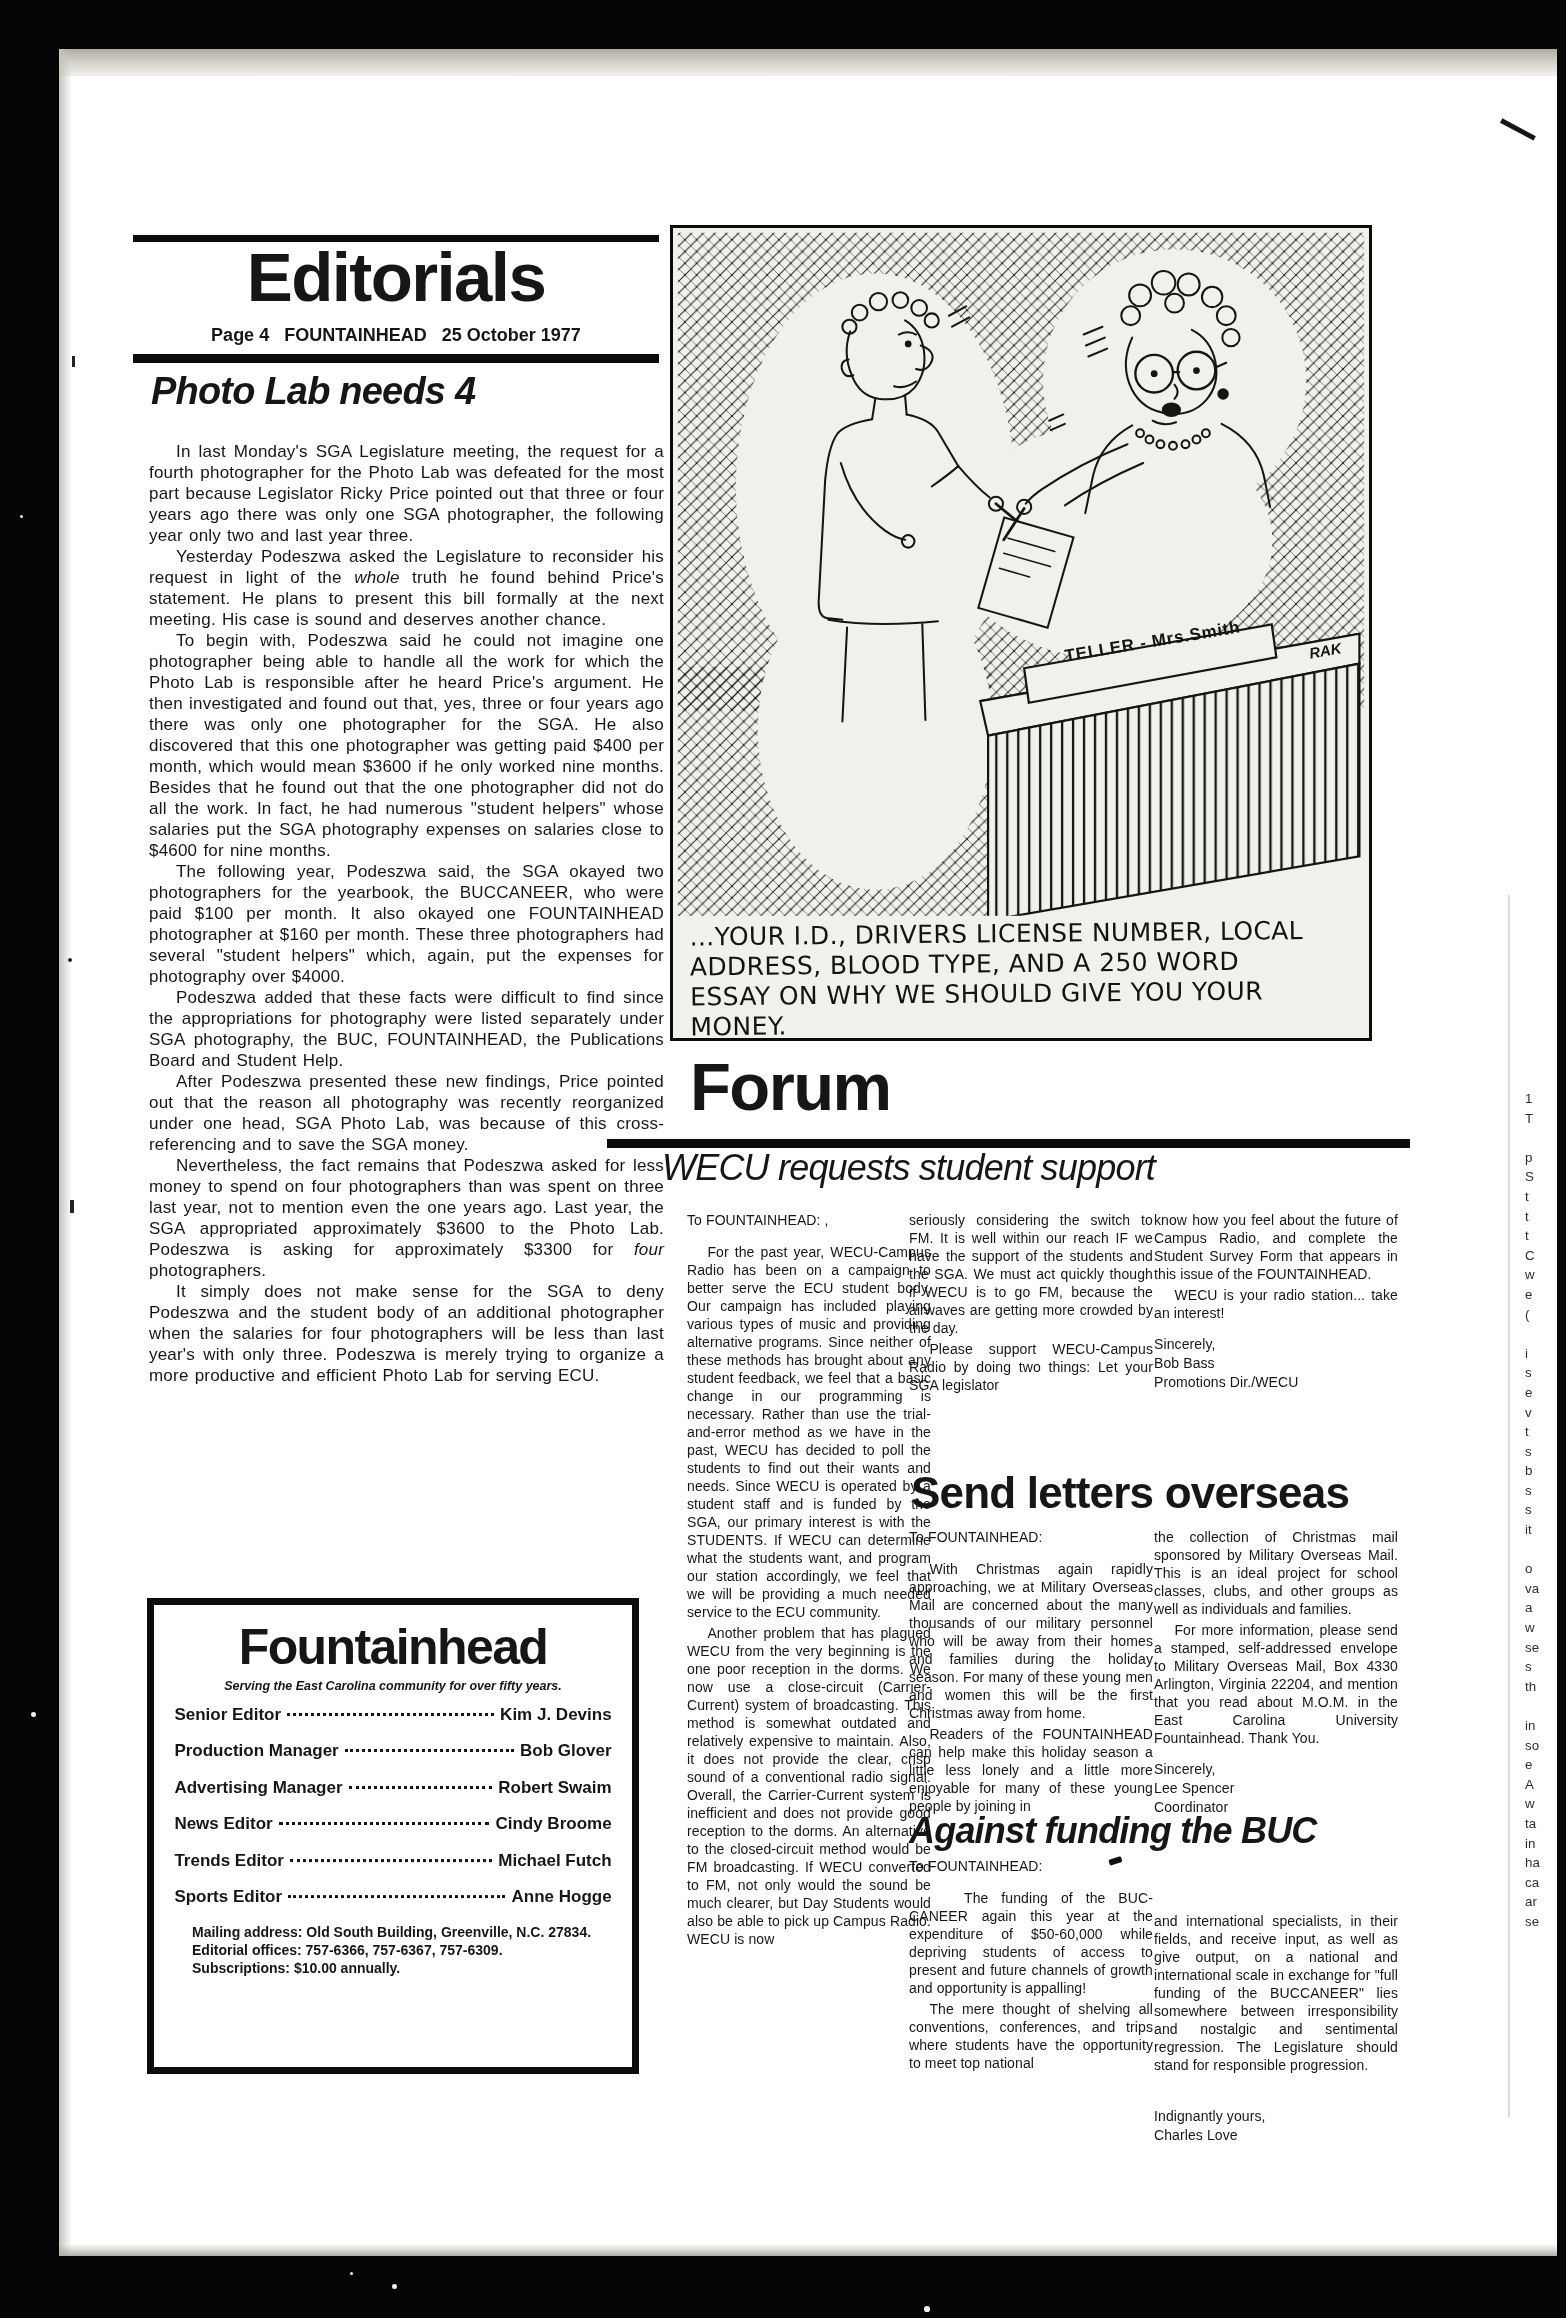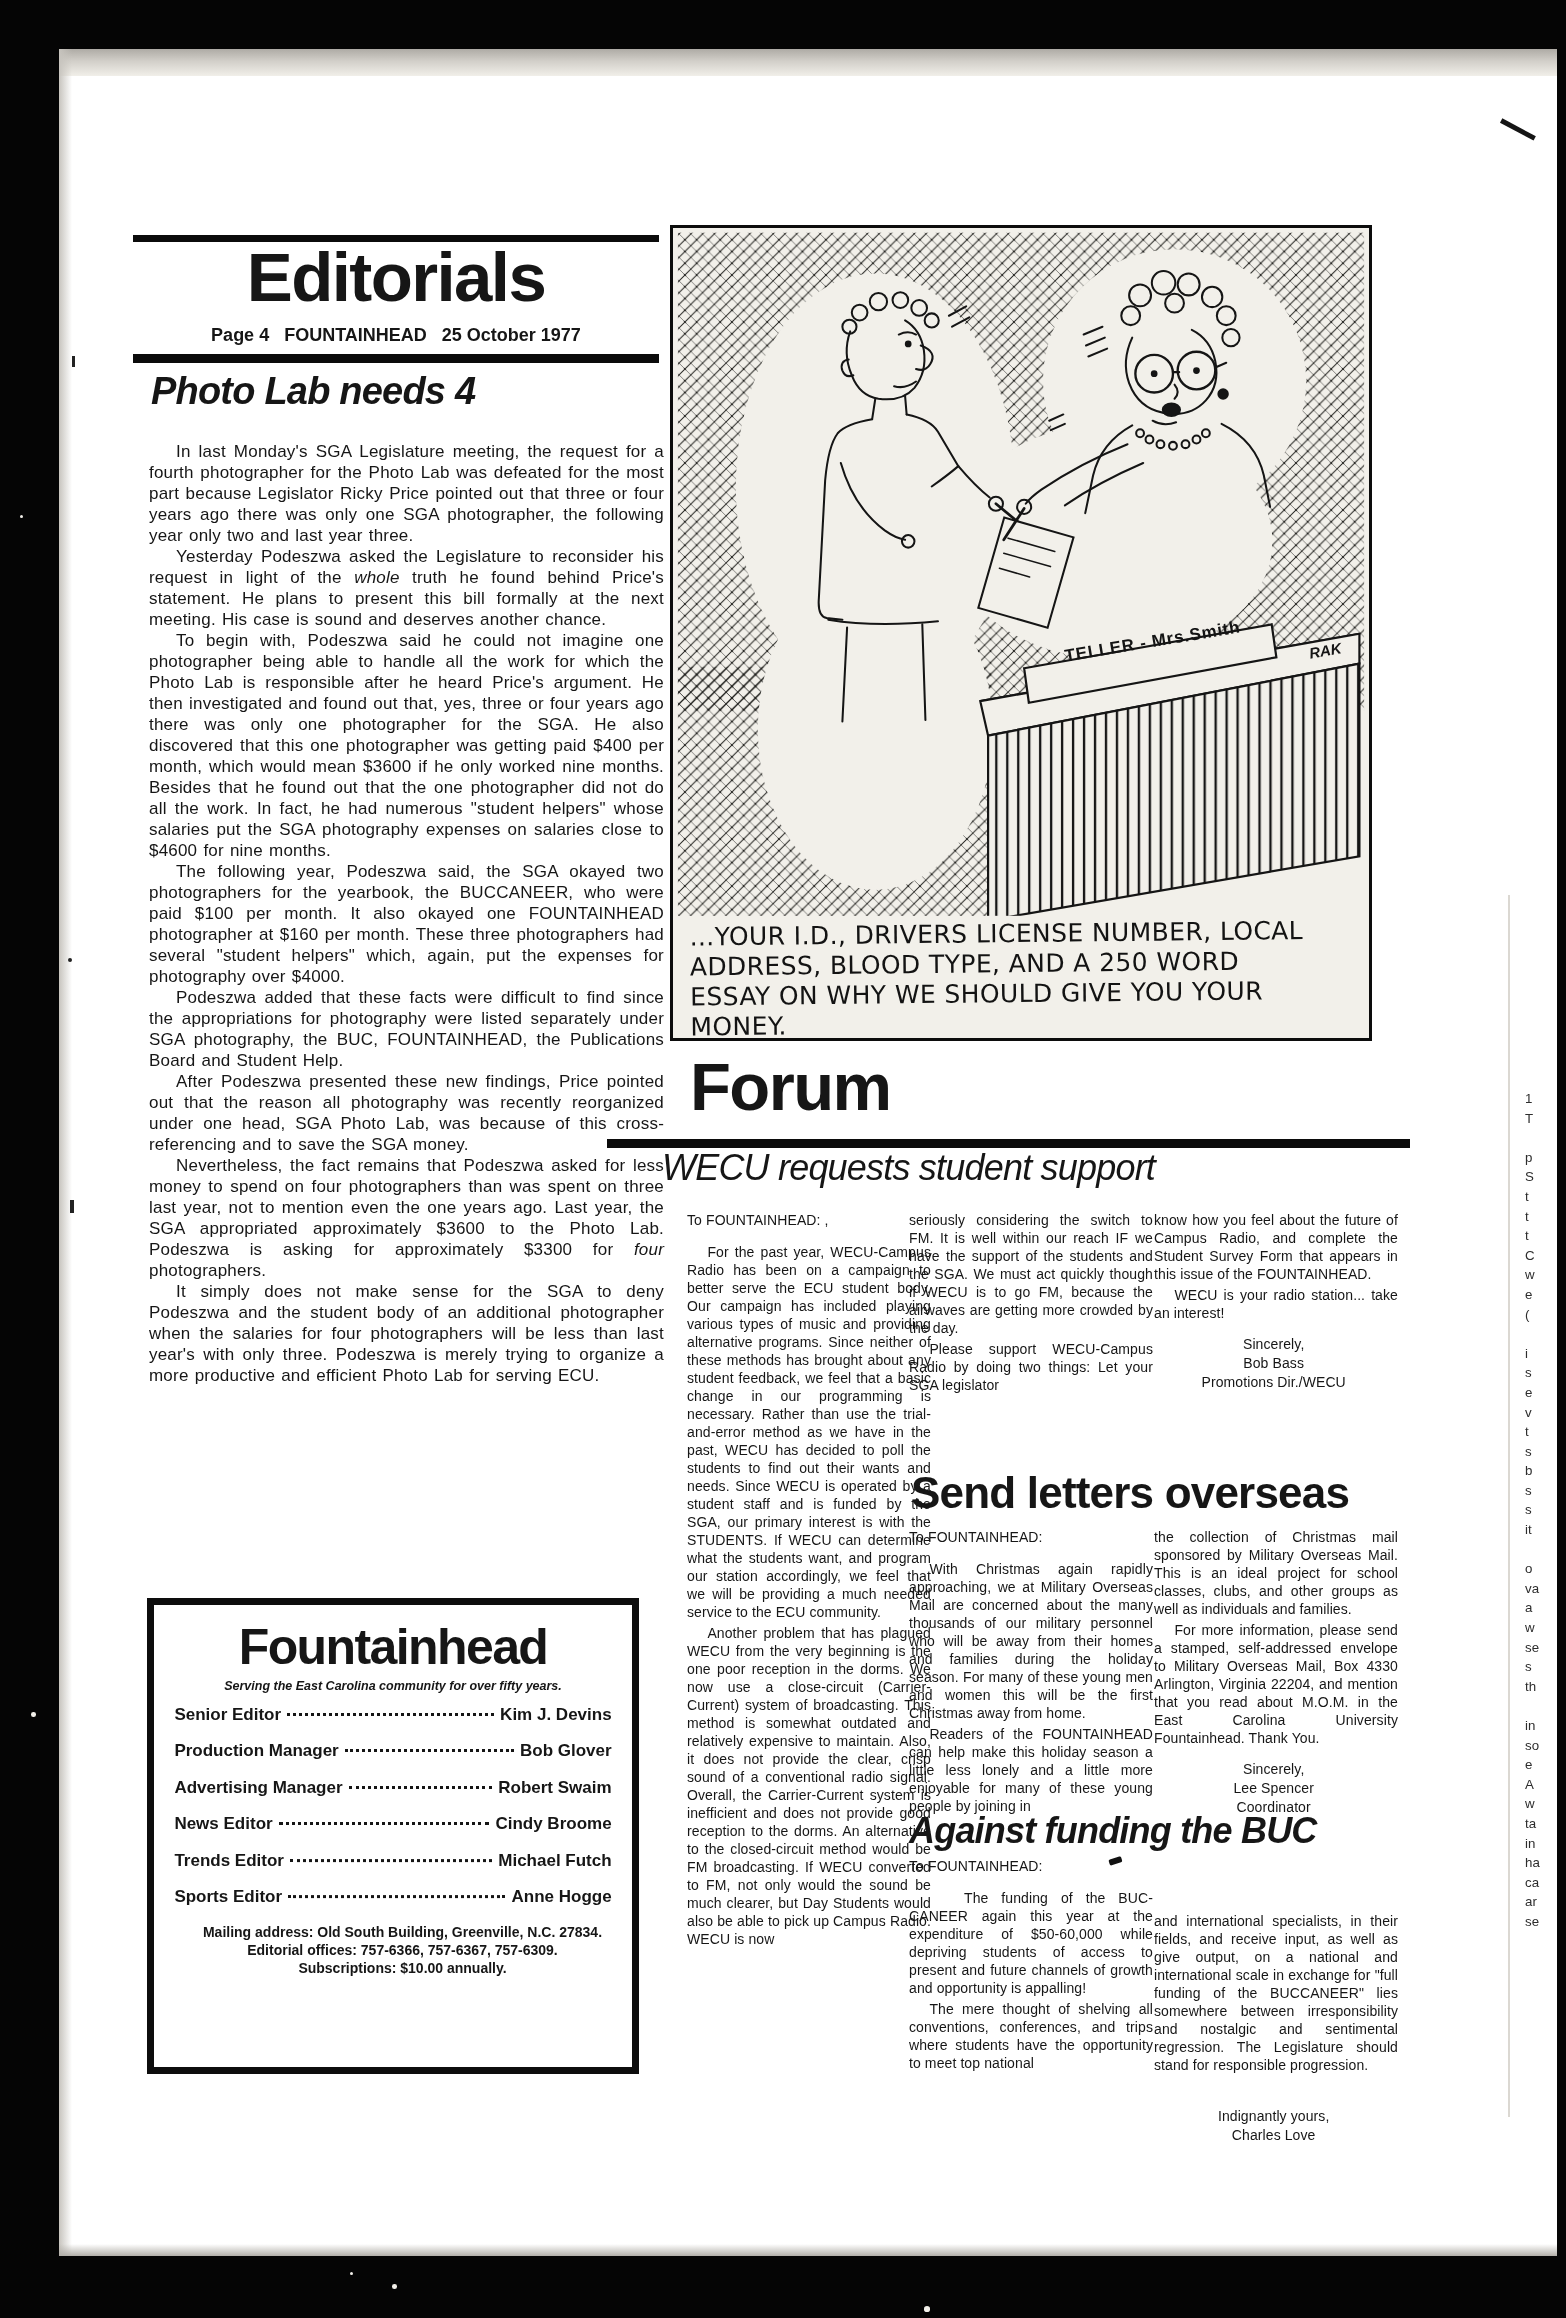--- a/index.html
+++ b/index.html
@@ -55,21 +55,21 @@
   .forum-rule { left:548px; top:1090px; width:803px; height:8.6px; }
   .wecu-headline { left:603px; top:1098px; width:689px; font-size:36px;
     font-weight:normal; font-style:italic; letter-spacing:-0.8px; }
 
   .rc { width:244px; font-size:14px; line-height:18px; text-align:justify;
     letter-spacing:0.1px; }
   .rc p { margin:0 0 3.1px 0; text-indent:20.4px; }
   .rc .salut { text-indent:0; margin-bottom:14px; text-align:left; }
   .rc .noind { text-indent:0; }
   .rc .bigind { text-indent:55px; }
-  .signoff { text-align:center; padding-right:4.7px; margin-top:12.5px; }
+  .signoff { text-align:left; padding-right:4.7px; margin-top:12.5px; }
   .signoff div { line-height:19px; }
 
   .col-w1 { left:628px;  top:1162px; }
   .col-w2 { left:850px; top:1162px; }
   .col-w3 { left:1095px; top:1162px; }
 
   .ov-headline { left:852px; top:1419px; width:501px; font-size:44px;
     font-weight:bold; letter-spacing:-0.8px; }
   .col-o1 { left:850px; top:1479px; }
   .col-o2 { left:1095px; top:1479px; }
@@ -91,21 +91,21 @@
     font-weight:bold; font-style:italic; }
   .mh-staff { margin:12.5px 20.4px 0; }
   .staff-row { display:flex; align-items:baseline; font-size:17px;
     font-weight:bold; margin-bottom:16.4px; }
   .staff-leader { flex:1; border-bottom:3.9px dotted #151515; margin:0 6.3px;
     transform:translateY(-3.9px); }
   .mh-fine { margin:4.7px 19px 0; font-size:14px; font-weight:bold;
     line-height:18px; }
   .mh-fine p { margin:0; }
   .mh-fine .about { text-align:justify; text-indent:20.4px; }
-  .mh-fine .addr { padding-left:19px;text-align:center; }
+  .mh-fine .addr { padding-left:19px; }
 
   
   .edge-frags { left:1466px; top:1040px; width:34px; font-size:13.3px;
     line-height:19.6px; white-space:pre-line; color:#2d2d2d; }
 
   
   .dash-tr { left:1440px; top:78px; width:38px; height:4.7px; background:#151515;
     transform:rotate(28deg); }
   .mark { background:#222; }
   .speck { position:absolute; background:#f2f0ea; border-radius:50%; }

